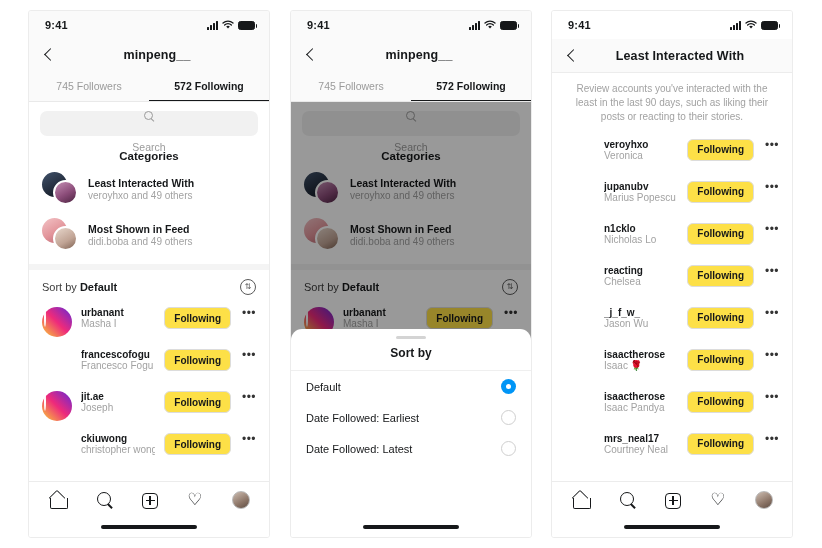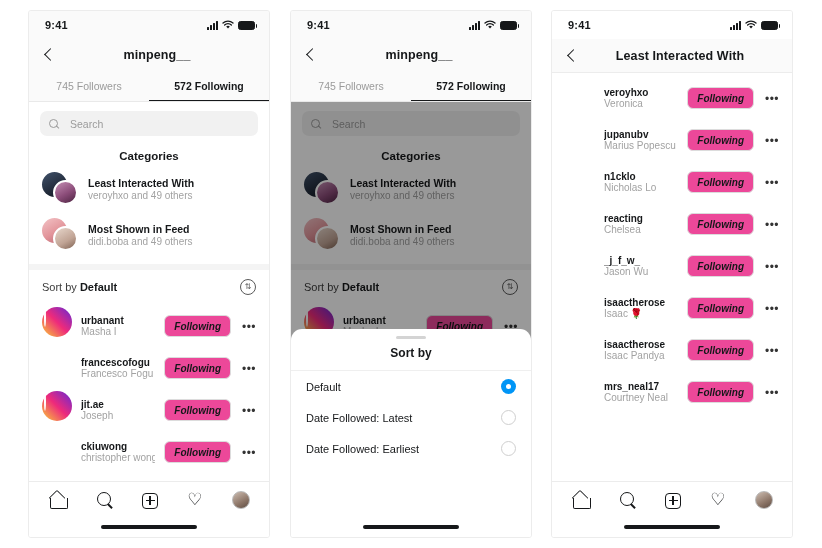--- a/index.html
+++ b/index.html
@@ -87,21 +87,21 @@
   }
   .tab.active { color: #16181a; font-weight: bold; border-bottom: 1.4px solid #16181a; }
 
   
   .body { flex: 1 1 auto; overflow: hidden; background: #ffffff; position: relative; }
 
   
   .searchwrap { padding: 9px 11px 6px; background: #fff; }
   .searchbox {
     height: 25px; background: #f1f1f1; border-radius: 7px;
-    display: flex; align-items: center; gap: 11px; padding: 0 9px;
+    display: flex; align-items: center; gap: 20px; padding: 0 24px; flex-direction: column;
   }
   .search-ph { font-size: 10.5px; color: #9b9b9b; }
   .mag { width: 10px; height: 10px; position: relative; flex: 0 0 10px; }
   .mag:before {
     content: ""; position: absolute; left: 0; top: 0; width: 7px; height: 7px;
     border: 1.3px solid #9b9b9b; border-radius: 50%;
   }
   .mag:after {
     content: ""; position: absolute; left: 6.6px; top: 6.6px; width: 4px; height: 1.3px;
     background: #9b9b9b; transform: rotate(45deg); transform-origin: left center;
@@ -137,36 +137,36 @@
   }
   .sort-text { font-size: 11px; color: #3c3c3c; }
   .sort-text b { color: #16181a; font-weight: bold; }
   .sort-icon {
     width: 16px; height: 16px; border: 1.2px solid #5a5a5a; border-radius: 50%;
     display: flex; align-items: center; justify-content: center; cursor: pointer;
     font-size: 8px; color: #5a5a5a; line-height: 1;
   }
 
   
-  .user-row { display: flex; align-items: flex-end; padding: 6px 11px 6px 13px; gap: 9px; }
+  .user-row { display: flex; align-items: flex-start; padding: 6px 11px 6px 13px; gap: 9px; }
   .avatar { width: 30px; height: 30px; border-radius: 50%; flex: 0 0 30px; position: relative; }
   .avatar.ring {
     padding: 2px;
     background: linear-gradient(45deg,#f9ce34,#ee2a7b,#6228d7);
   }
   .avatar.ring .inner { border: 1.5px solid #fff; }
   .avatar .inner { width: 100%; height: 100%; border-radius: 50%; }
   .user-texts { flex: 1 1 auto; display: flex; flex-direction: column; gap: 0px; min-width: 0; }
   .user-name { font-size: 10px; font-weight: bold; color: #16181a; white-space: nowrap; overflow: hidden; }
   .user-full { font-size: 10px; color: #a2a2a2; white-space: nowrap; overflow: hidden; }
   .btn-following {
     flex: 0 0 auto; height: 22px; min-width: 62px; padding: 0 9px;
-    border: 1px solid #dcdcdc; border-radius: 6px; background: #ec4899;
+    border: 1px solid #dcdcdc; border-radius: 6px; background: #fde047;
     font-size: 10px; font-weight: bold; color: #16181a; cursor: pointer;
-    display: flex; align-items: center; justify-content: center; font-style: italic;
+    display: flex; align-items: center; justify-content: center;
   }
   .dots {
     flex: 0 0 18px; text-align: center; font-size: 12px; color: #333;
     letter-spacing: .5px; cursor: pointer; line-height: 1; padding-bottom: 4px;
   }
 
   
   .desc {
     font-size: 10px; color: #a2a2a2; text-align: center; line-height: 1.42;
     padding: 9px 18px 8px;
@@ -460,25 +460,25 @@
 
       <div class="sheet">
         <span class="grabber"></span>
         <div class="sheet-title">Sort by</div>
 
         <div class="opt-row">
           <span class="opt-label">Default</span>
           <span class="radio on"></span>
         </div>
         <div class="opt-row">
-          <span class="opt-label">Date Followed: Latest</span>
+          <span class="opt-label">Date Followed: Earliest</span>
           <span class="radio"></span>
         </div>
         <div class="opt-row">
-          <span class="opt-label">Date Followed: Earliest</span>
+          <span class="opt-label">Date Followed: Latest</span>
           <span class="radio"></span>
         </div>
         <div class="sheet-spacer"></div>
       </div>
     </div>
 
     <div class="homebar-wrap">
       <span class="homebar"></span>
     </div>
   </div>
@@ -499,20 +499,21 @@
             <path d="M1 3.1a7.6 7.6 0 0 1 10 0" stroke="#16181a" stroke-width="1.3" fill="none" stroke-linecap="round"></path>
           </svg>
         <span class="batt"></span>
       </span>
     </div>
     <div class="navbar" style="flex:0 0 34px;border-bottom:1px solid #ececec;">
       <span class="back-chevron"></span>
       <span class="nav-title">Least Interacted With</span>
     </div>
     <div class="body">
+      <div class="desc">Review accounts you've interacted with the least in the last 90 days, such as liking their posts or reacting to their stories.</div>
 
       <div class="user-row">
         <span class="avatar"><span class="inner ph5"></span></span>
         <span class="user-texts">
           <span class="user-name">veroyhxo</span>
           <span class="user-full">Veronica</span>
         </span>
         <span class="btn-following">Following</span>
         <span class="dots">•••</span>
       </div>

